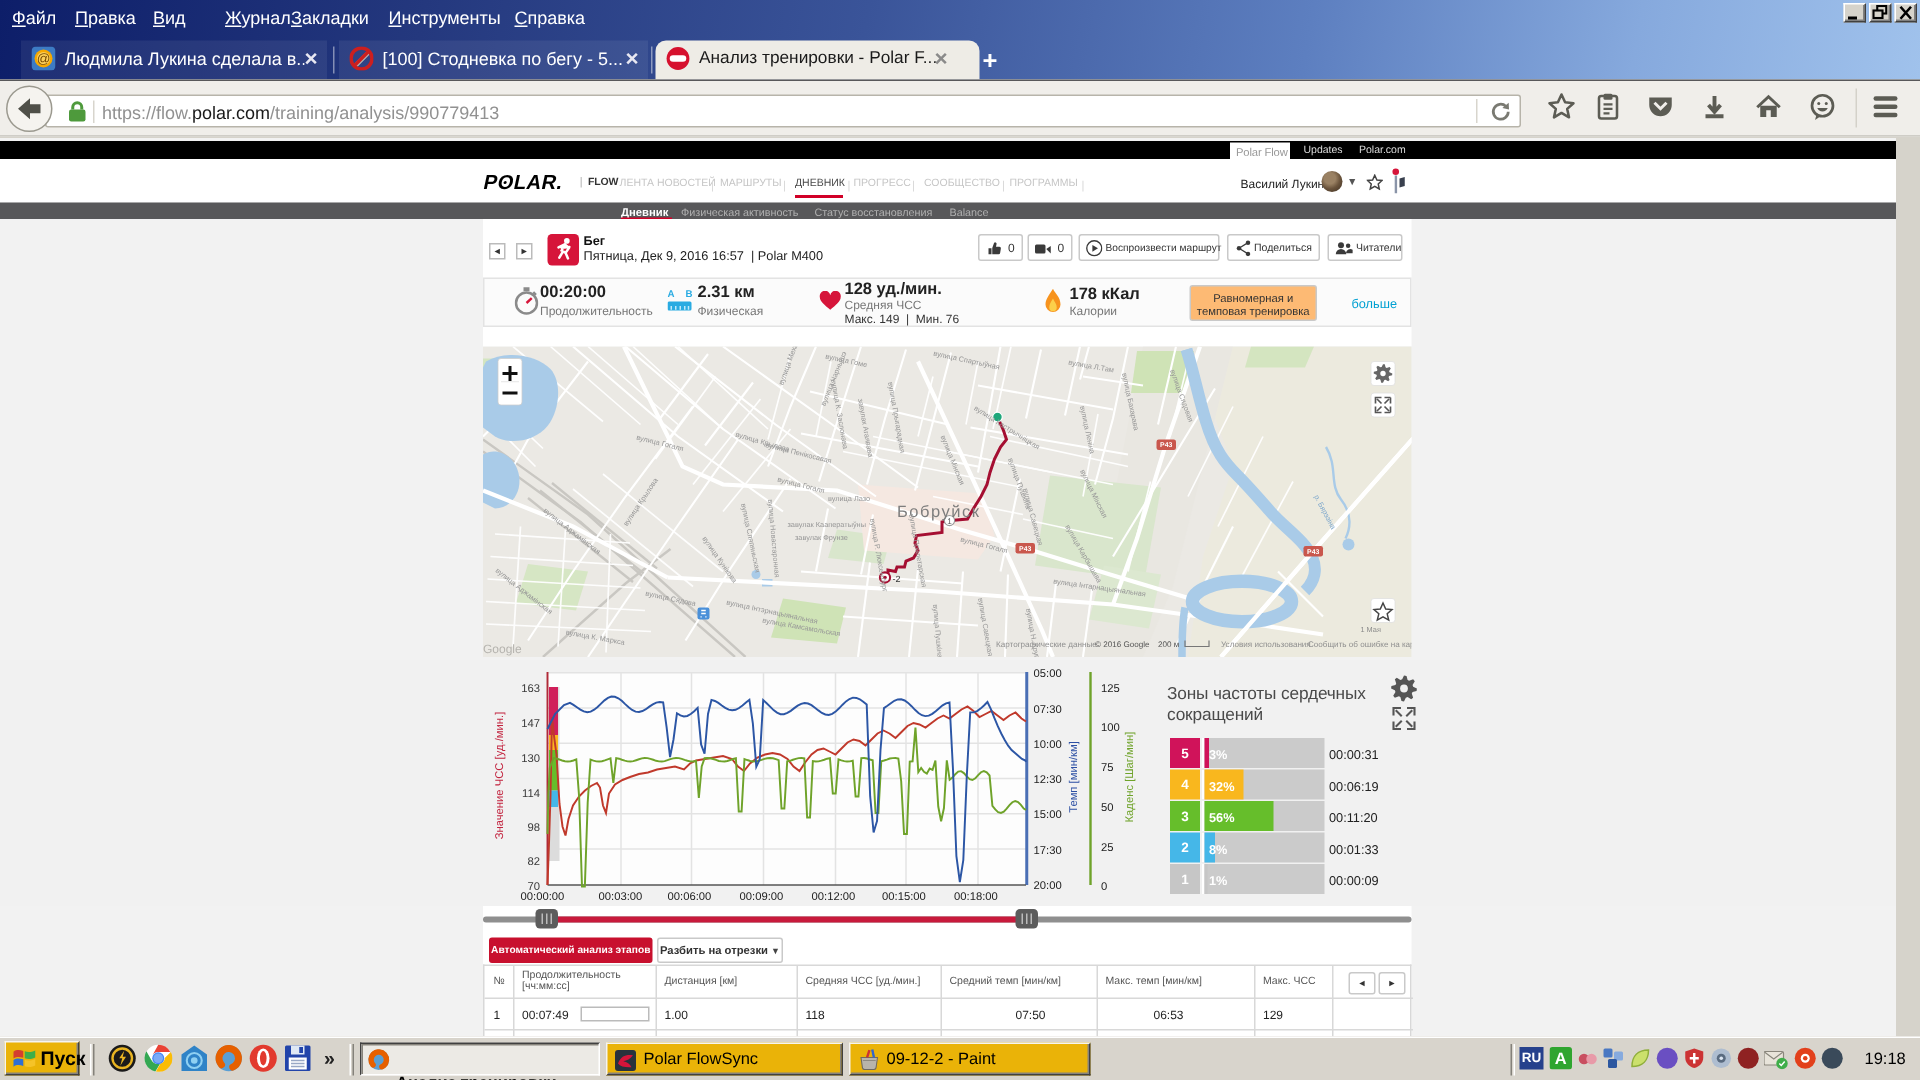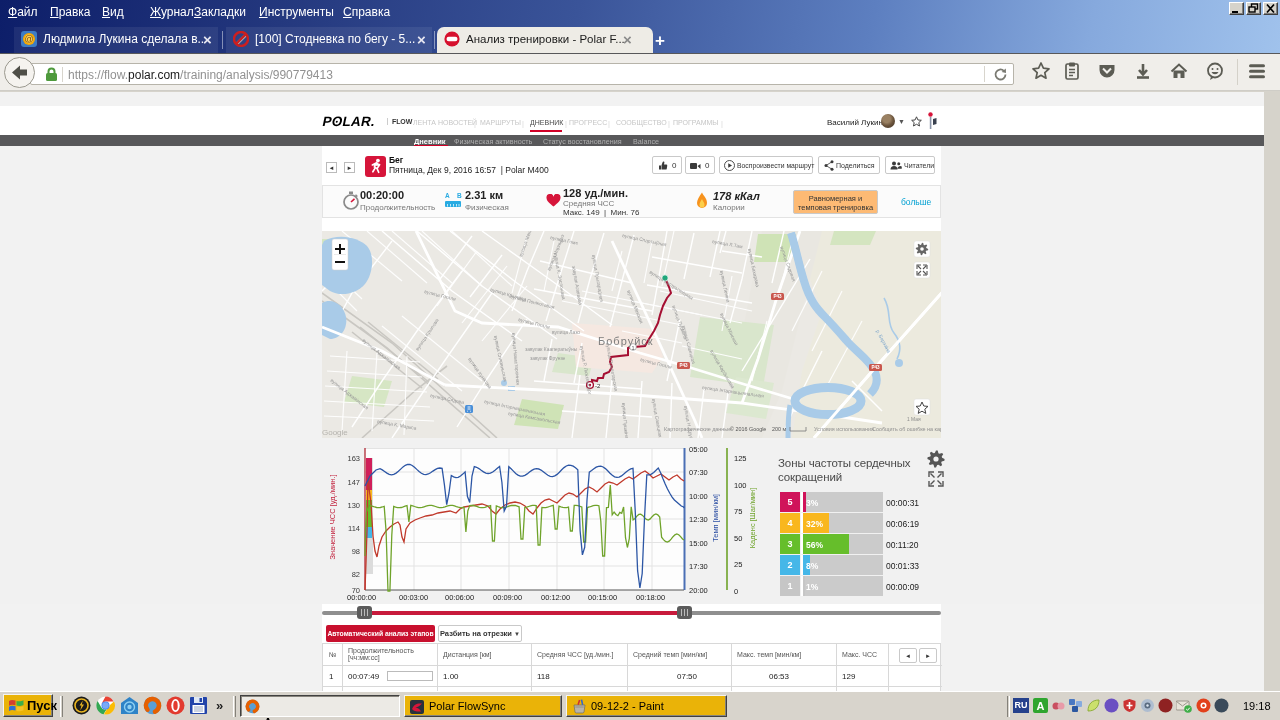--- a/index.html
+++ b/index.html
@@ -148,20 +148,25 @@
     </svg>
  <div style="position:absolute;left:1237px;top:5px;width:1px;height:26px;background:#d4d1c9;"></div>
  <svg class="tbico" style="left:1247px;" width="20" height="20" viewBox="0 0 20 20">
       <rect x="2" y="3.2" width="16" height="3" rx="1.5" fill="#5c5c54"></rect>
       <rect x="2" y="8.7" width="16" height="3" rx="1.5" fill="#5c5c54"></rect>
       <rect x="2" y="14.2" width="16" height="3" rx="1.5" fill="#5c5c54"></rect>
     </svg>
 </div>
 
 <div id="page">
+ <div id="pgblack">
+  <div class="minitab" style="left:820px;top:1px;background:#fff;color:#999;width:40px;height:12px;padding:2px 0 0 4px;font-size:7.5px;white-space:nowrap;letter-spacing:-0.1px;">Polar Flow</div>
+  <div class="minitab" style="left:869px;top:3px;padding:0;width:30px;font-size:7px;">Updates</div>
+  <div class="minitab" style="left:906px;top:3px;padding:0;width:36px;font-size:7px;">Polar.com</div>
+ </div>
  <div id="pghead">
   <svg style="position:absolute;left:321px;top:9px;" width="64" height="13" viewBox="0 0 64 13">
         <g transform="skewX(-12) translate(3,0)">
           <text x="0" y="11" font-family="Liberation Sans" font-size="13.5" font-weight="bold" letter-spacing="0.3" fill="#000">POLAR.</text>
           <circle cx="14.2" cy="6.7" r="2" fill="#fff"></circle>
           <circle cx="14.2" cy="6.7" r="1" fill="#000"></circle>
         </g>
       </svg>
   <div class="t" style="left:387px;top:12px;font-size:7px;font-weight:bold;color:#333;border-left:1px solid #ccc;padding-left:4px;letter-spacing:-0.1px;">FLOW</div>
   <div class="t" style="left:413px;top:13px;font-size:7px;color:#c6c6c6;">ЛЕНТА НОВОСТЕЙ</div>
@@ -268,21 +273,21 @@
    <svg style="position:absolute;left:223px;top:8px;" width="15" height="13" viewBox="0 0 32 28">
           <path d="M16 27 C8 20 1 15 1 8.5 A7.5 7.5 0 0 1 16 6 A7.5 7.5 0 0 1 31 8.5 C31 15 24 20 16 27 Z" fill="#d6153a"></path>
         </svg>
    <div class="t" style="left:240px;top:1px;font-size:11px;font-weight:bold;color:#222;">128 уд./мин.</div>
    <div class="t" style="left:240px;top:13px;font-size:8px;color:#777;">Средняя ЧСС</div>
    <div class="t" style="left:240px;top:22px;font-size:8px;color:#333;">Макс. 149&nbsp; |&nbsp; Мин. 76</div>
    <svg style="position:absolute;left:373px;top:6px;" width="12" height="19" viewBox="0 0 24 38">
           <path d="M12 1 C15 8 22 12 22 22 A10 10 0 0 1 2 22 C2 16 6 10 12 1 Z" fill="#f7931e"></path>
           <path d="M12 14 C14 19 17 21 17 26 A5 5 0 0 1 7 26 C7 22 9 19 12 14 Z" fill="#fccf4a"></path>
         </svg>
-   <div class="t" style="left:390px;top:4px;font-size:11px;font-weight:bold;color:#222;font-style:italic;">178 кКал</div>
+   <div class="t" style="left:390px;top:4px;font-size:11px;font-weight:bold;color:#222;">178 кКал</div>
    <div class="t" style="left:390px;top:17px;font-size:8px;color:#777;">Калории</div>
    <div style="position:absolute;left:470px;top:4px;width:85px;height:24px;background:#fdba74;border:1px solid #c9c9c9;border-radius:2px;font-size:7.5px;color:#333;text-align:center;padding-top:3px;line-height:9px;">Равномерная и<br>темповая тренировка</div>
    <div class="t" style="left:578px;top:11px;font-size:8.5px;color:#00a0d2;">больше</div>
   </div>
  </div>
 
  <svg style="position:absolute;left:322px;top:139px;" width="619" height="207" viewBox="0 0 619 207" font-family="Liberation Sans">
   <rect width="619" height="207" fill="#ebe9e4"></rect>
 
   <path d="M470 0 L619 0 L619 207 L470 207 L480 140 L500 80 Z" fill="#eceade"></path>

